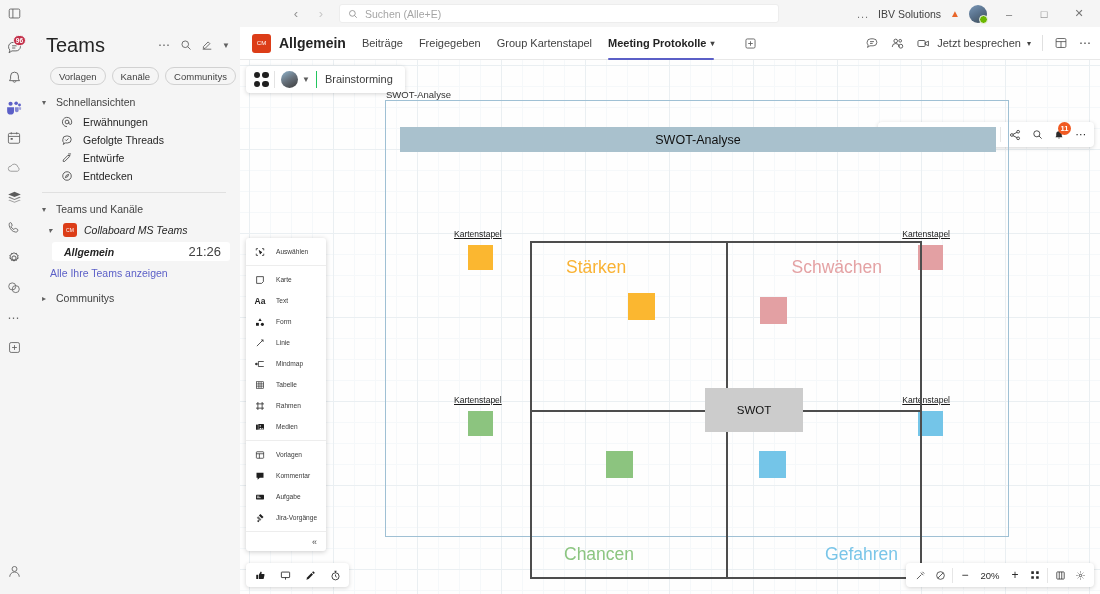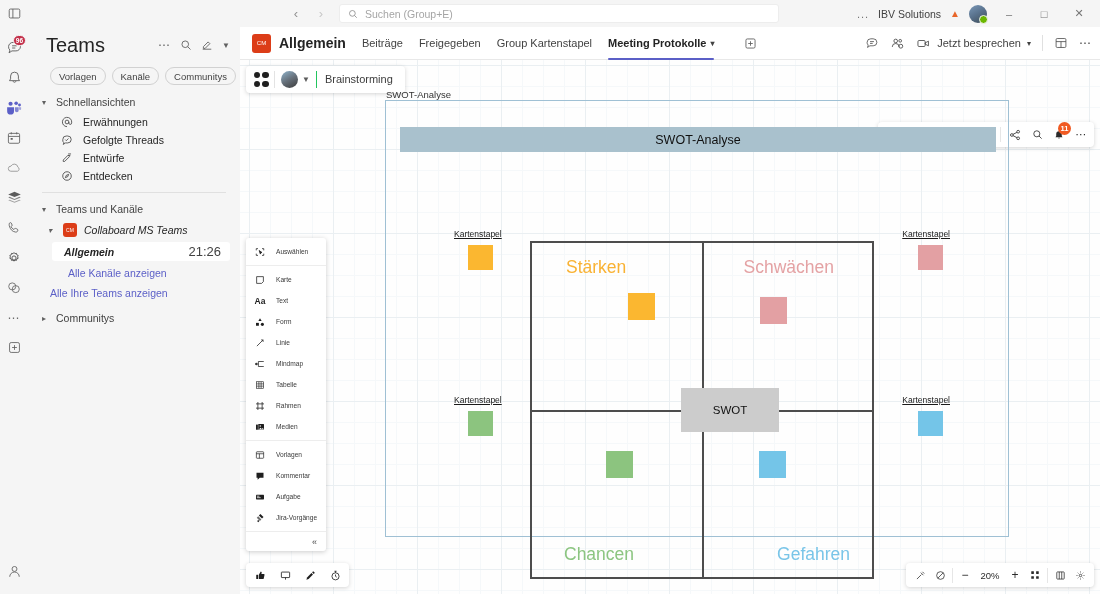--- a/index.html
+++ b/index.html
@@ -215,21 +215,21 @@
   .frame {
     position: absolute; left: 145px; top: 40px; width: 624px; height: 437px;
     border: 1px solid #9fc0d4; background: transparent;
   }
   .swot-title {
     position: absolute; left: 14px; top: 26px; width: 596px; height: 25px;
     background: #a9c1cd; display: flex; align-items: center; justify-content: center;
     font-size: 12.5px; color: #101010;
   }
   .matrix {
-    position: absolute; left: 144px; top: 140px; width: 344px; height: 338px;
+    position: absolute; left: 144px; top: 140px; width: 392px; height: 338px;
     border: 2px solid #4d4d4d; background: transparent;
   }
   .matrix .vline { position: absolute; left: 50%; top: 0; bottom: 0; width: 2px; background: #4d4d4d; }
   .matrix .hline { position: absolute; top: 50%; left: 0; right: 0; height: 2px; background: #4d4d4d; }
   .quad-label { position: absolute; font-size: 17.5px; }
   .q-staerken  { left: 34px;  top: 14px;  color: #f9b233; }
   .q-schwaechen{ right: 38px; top: 14px;  color: #e4a2a4; }
   .q-chancen   { left: 32px;  bottom: 12px; color: #8cc581; }
   .q-gefahren  { right: 22px; bottom: 12px; color: #79c5e8; }
   .center-box {
@@ -261,21 +261,21 @@
     </div>
     <div class="tb-nav">
       <div class="nav-arrow">‹</div>
       <div class="nav-arrow disabled">›</div>
     </div>
     <div class="searchbar">
       <svg width="10" height="10" viewBox="0 0 16 16" fill="none" stroke="#8a8a8a" stroke-width="1.3">
         <circle cx="7" cy="7" r="4.6"></circle>
           <line x1="10.4" y1="10.4" x2="14" y2="14"></line>
       </svg>
-      <span class="ph">Suchen (Group+E)</span>
+      <span class="ph">Suchen (Alle+E)</span>
     </div>
     <div class="tb-right">
       <span style="color:#767676;font-size:11px;letter-spacing:1px">...</span>
       <span class="tenant">IBV Solutions</span>
       <span class="warn-tri">▲</span>
       <div class="avatar-sm"></div>
       <span class="win-btn">–</span>
       <span class="win-btn">□</span>
       <span class="win-btn">✕</span>
     </div>
@@ -440,21 +440,20 @@
       <span class="chev">▾</span>
       <span class="team-logo">CM</span>
       <span>Collaboard MS Teams</span>
     </div>
 
     <div class="channel-row">
       <span>Allgemein</span>
       <span class="channel-time">21:26</span>
     </div>
 
-    <div class="link-row">Alle Kanäle anzeigen</div>
     <div class="link-row lvl0">Alle Ihre Teams anzeigen</div>
 
     <div class="sec-head" style="margin-top:4px">
       <span class="chev">▸</span>
       <span>Communitys</span>
     </div>
   </div>
 
   <div class="main">
 

